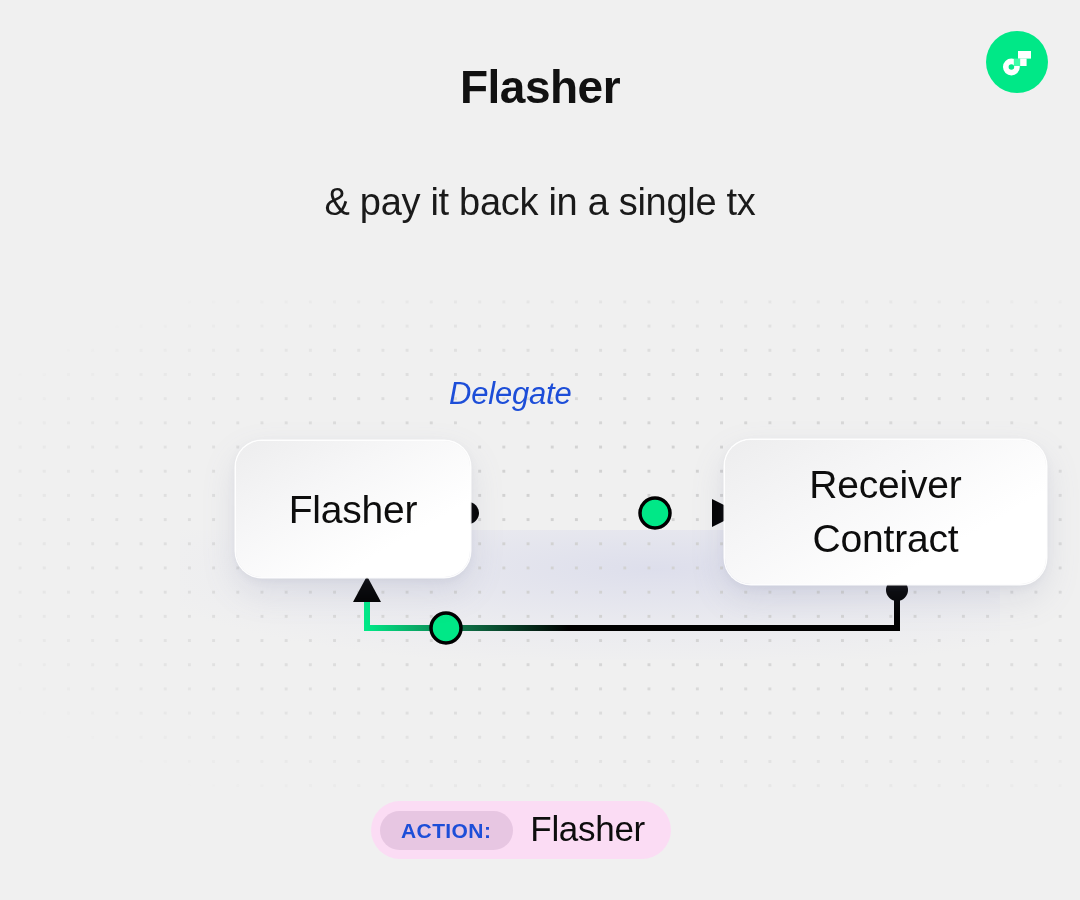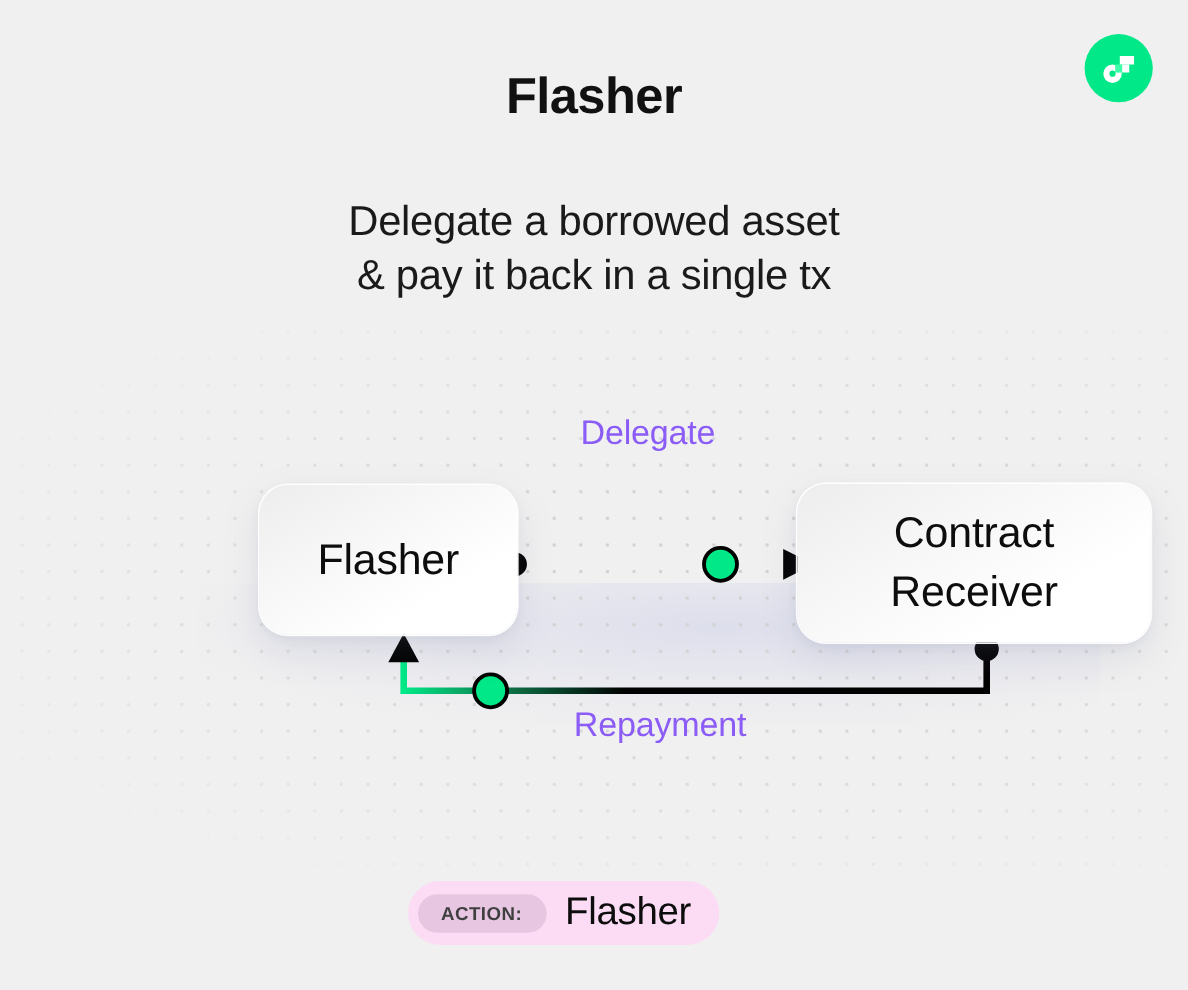--- a/index.html
+++ b/index.html
@@ -125,24 +125,25 @@
     width: 321px;
     height: 144px;
     font-size: 39px;
     line-height: 54px;
   }
   #node-receiver .node-label { display: block; }
 
   
   .edge-label {
     position: absolute;
+    font-style: italic;
     font-size: 31px;
     line-height: 43px;
-    color: #8b5cf6;
-    text-align: center;
+    color: #1d4ed8;
+    text-align: left;
     letter-spacing: -0.2px;
     white-space: nowrap;
   }
   #label-call-flasher {
     left: 36px;
     top: 172px;
     width: 200px;
   }
   #label-delegate-funds {
     left: 449px;
@@ -174,22 +175,22 @@
     height: 58px;
     padding: 0 26px 0 9px;
     border-radius: 29px;
     background: #fbdcf4;
     display: flex;
     align-items: center;
     gap: 17px;
   }
   #action-badge-kicker {
     background: #e7c6e2;
-    color: #404040;
-    font-size: 17px;
+    color: #1d4ed8;
+    font-size: 21px;
     font-weight: bold;
     letter-spacing: 0.4px;
     padding: 9px 22px 9px 21px;
     border-radius: 22px;
     line-height: 1;
   }
   #action-badge-value {
     font-size: 35px;
     color: #0d0d0d;
     letter-spacing: -0.3px;
@@ -211,21 +212,20 @@
                m0 5.6 a2.8 2.8 0 1 1 0 5.6 a2.8 2.8 0 0 1 0 -5.6 z" fill="#ffffff"></path>
 
       <rect x="16.8" y="16.6" width="6.4" height="7.4" fill="#3dffa8"></rect>
     </svg>
   </span>
 </div>
 
 <h1 id="page-title">Flasher</h1>
 
 <div id="page-subtitle">
-  <span class="sub-line">Delegate a borrowed asset</span>
   <span class="sub-line">&amp; pay it back in a single tx</span>
 </div>
 
 <div id="diagram">
 
   <div id="diagram-wash"></div>
   <div id="dot-grid"></div>
 
   <svg id="connectors" viewBox="0 0 1080 500" xmlns="http://www.w3.org/2000/svg">
     <defs>
@@ -257,32 +257,29 @@
       <circle cx="446" cy="328" r="15" fill="#00e887" stroke="#000000" stroke-width="3.5"></circle>
     </g>
   </svg>
 
   <div class="node-box" id="node-flasher">
     <span class="node-label">Flasher</span>
   </div>
 
   <div class="node-box" id="node-receiver">
     <div>
+      <span class="node-label">Receiver</span>
       <span class="node-label">Contract</span>
-      <span class="node-label">Receiver</span>
     </div>
   </div>
 
 
   <div class="edge-label" id="label-delegate-funds">
     <span class="lbl-line">Delegate</span>
   </div>
 
-  <div class="edge-label" id="label-repayment">
-    <span class="lbl-line">Repayment</span>
-  </div>
 
 </div>
 
 <div id="action-badge">
   <span id="action-badge-kicker">ACTION:</span>
   <span id="action-badge-value">Flasher</span>
 </div>
 
 </body></html>

